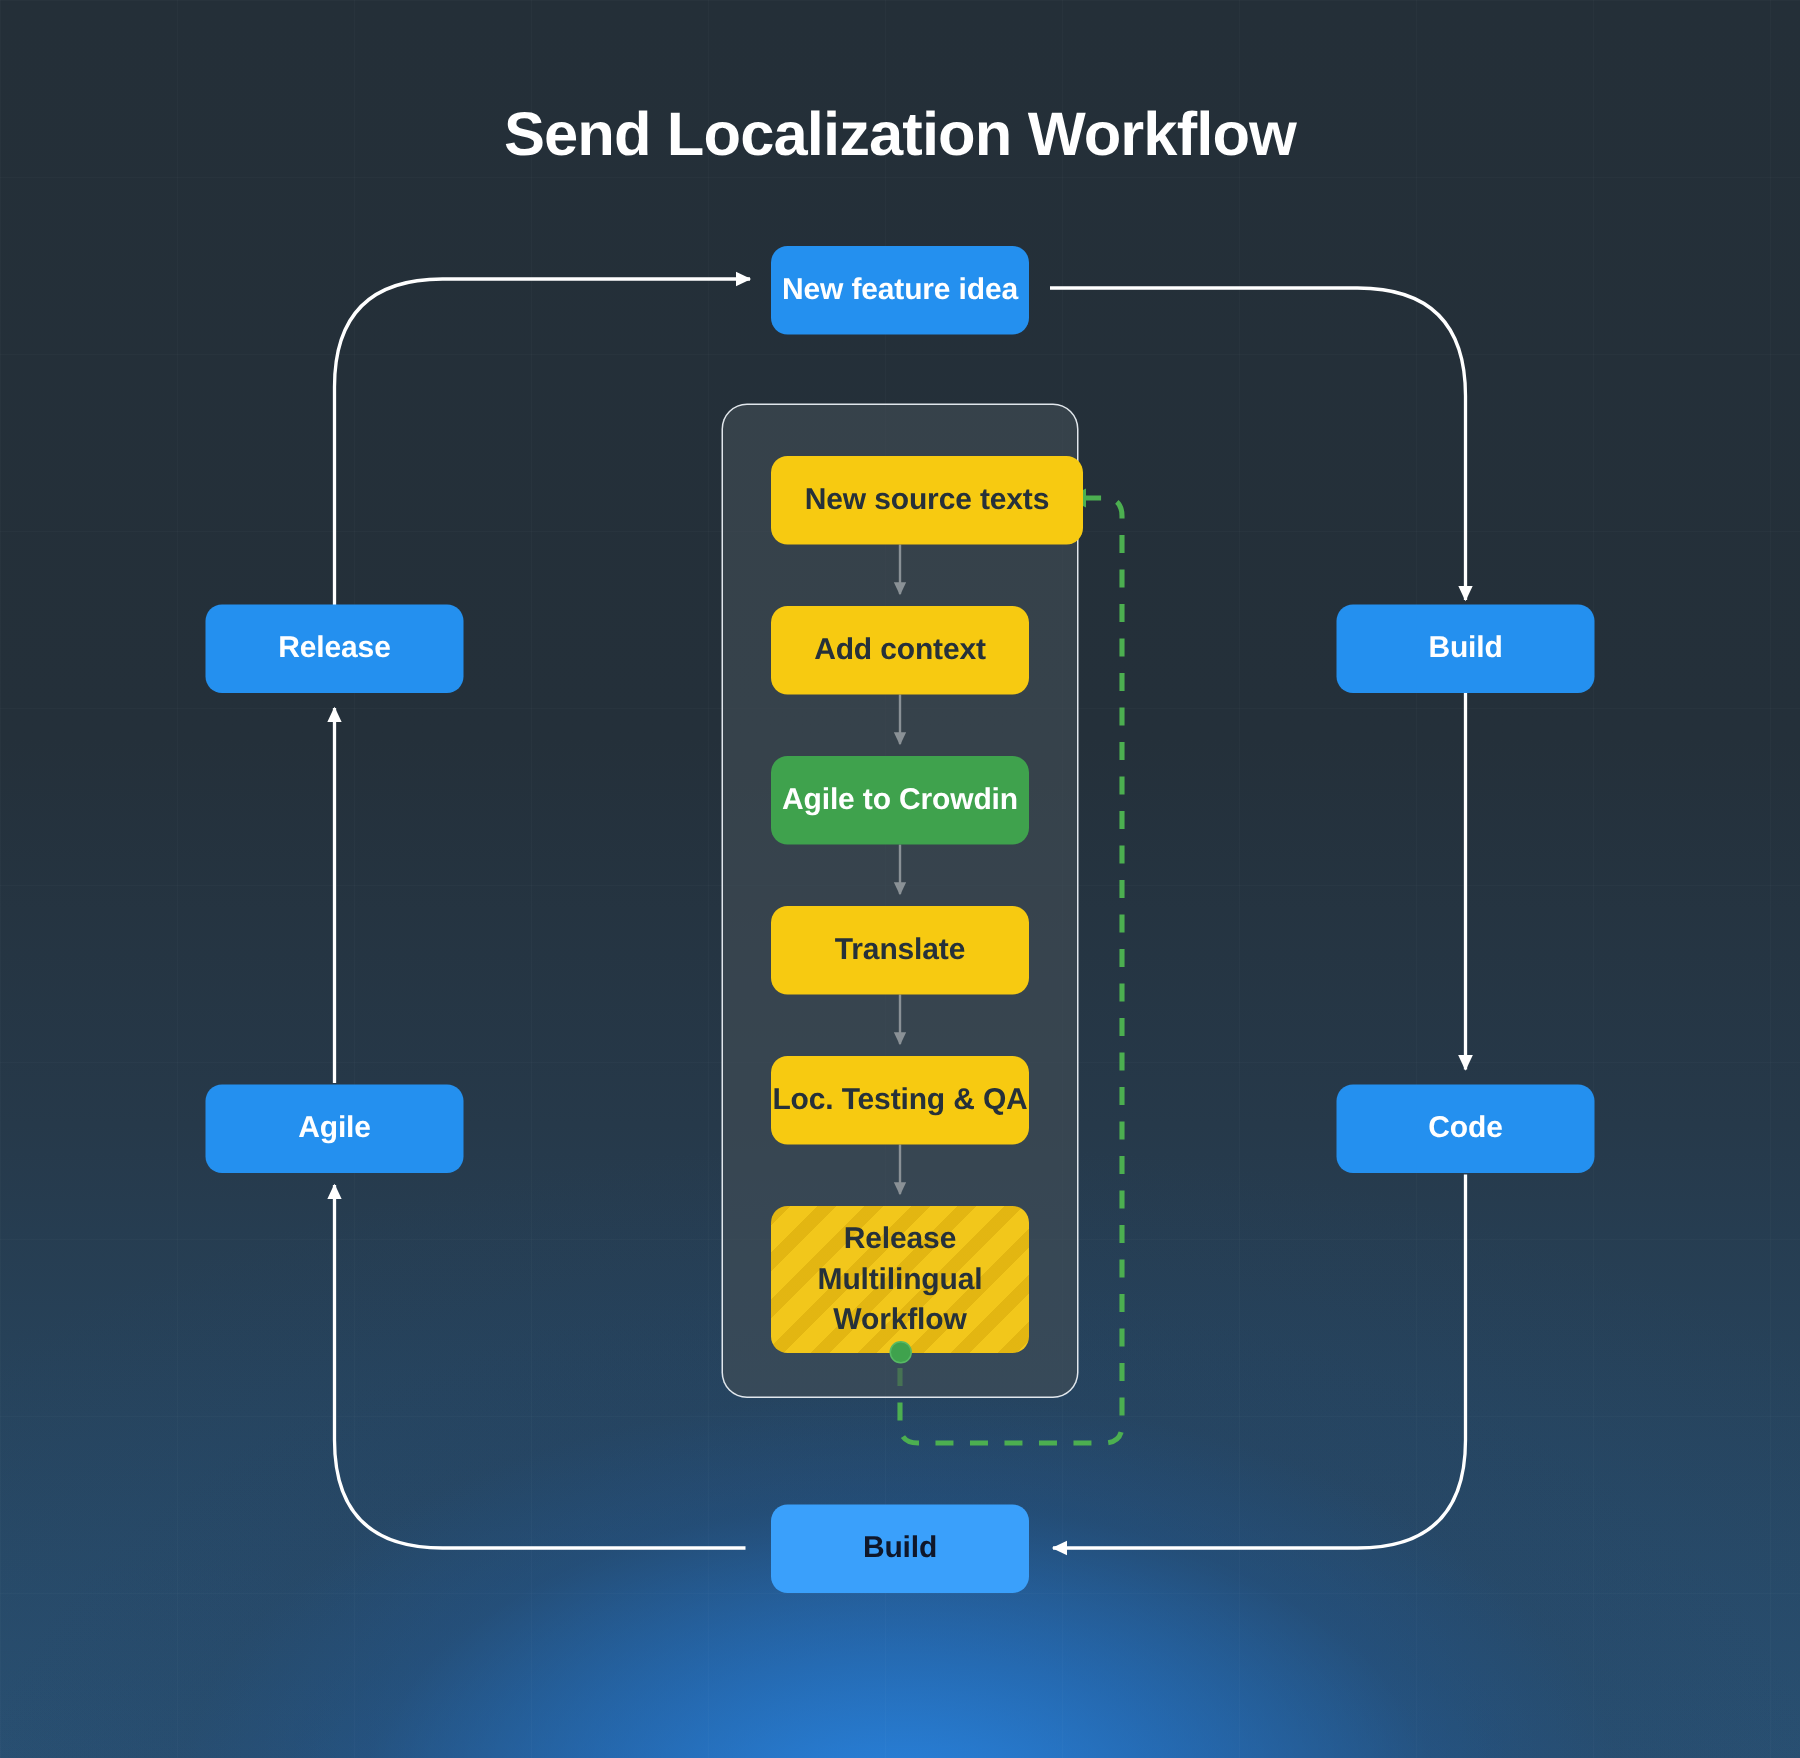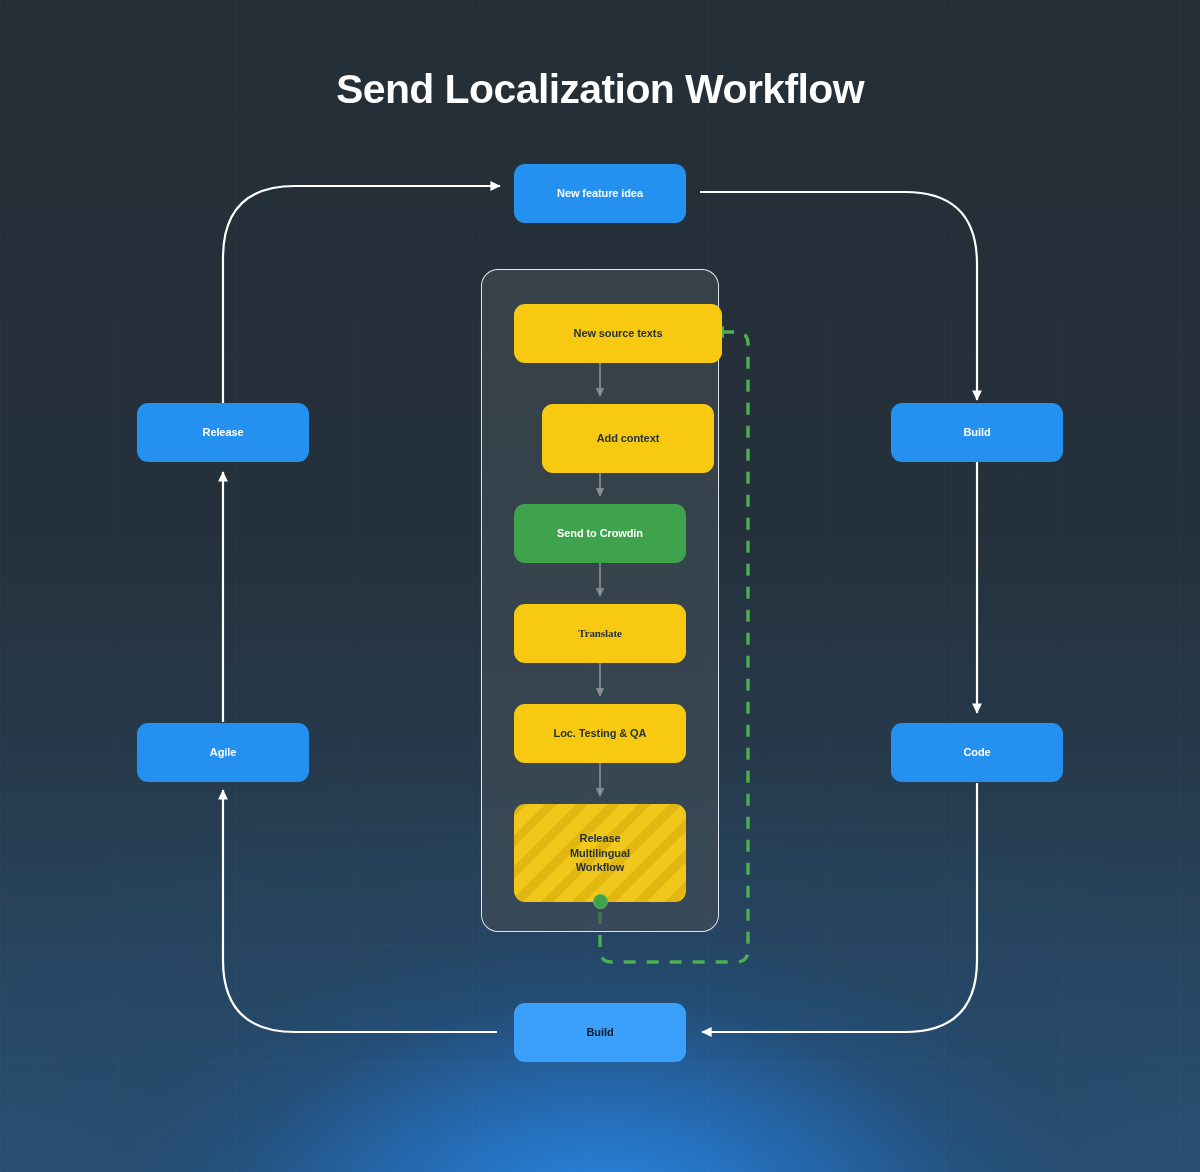--- a/index.html
+++ b/index.html
@@ -36,21 +36,21 @@
     -webkit-background-clip:text;background-clip:text;
     color:transparent;-webkit-text-fill-color:transparent;
     white-space:nowrap;
   }
 
   svg#links{position:absolute;left:0;top:0;width:1200px;height:1172px;pointer-events:none;}
 
   .node{
     position:absolute;display:flex;align-items:center;justify-content:center;
     border-radius:11px;text-align:center;line-height:1.22;
-    font-size:11px;font-weight:600;letter-spacing:-0.1px;
+    font-size:20px;font-weight:600;letter-spacing:-0.1px;
     box-sizing:border-box;
   }
   .blue{background:#2490ef;color:#ffffff;}
   .blue-bright{background:#3aa0fb;color:#0f172a;}
   .yellow{background:#f7ca11;color:#26313a;}
   .green{background:#3fa24d;color:#ffffff;}
   .hatch{
     background-color:#f2c71b;
     background-image:repeating-linear-gradient(135deg,
        rgba(214,168,10,0.55) 0px, rgba(214,168,10,0.55) 9px,
@@ -143,29 +143,29 @@
   </div>
 
   <div class="node blue" style="left:137px;top:403px;width:172px;height:59px;">
     <span class="lbl">Release</span>
   </div>
 
   <div class="node yellow" style="left:514px;top:304px;width:208px;height:59px;">
     <span class="lbl">New source texts</span>
   </div>
 
-  <div class="node yellow" style="left:514px;top:404px;width:172px;height:69px;margin-left:28px;">
+  <div class="node yellow" style="left:514px;top:404px;width:172px;height:59px;">
     <span class="lbl">Add context</span>
   </div>
 
   <div class="node green" style="left:514px;top:504px;width:172px;height:59px;">
-    <span class="lbl">Send to Crowdin</span>
+    <span class="lbl">Agile to Crowdin</span>
   </div>
 
-  <div class="node yellow" style="left:514px;top:604px;width:172px;height:59px;font-family:Liberation Serif, serif;">
+  <div class="node yellow" style="left:514px;top:604px;width:172px;height:59px;">
     <span class="lbl">Translate</span>
   </div>
 
   <div class="node yellow" style="left:514px;top:704px;width:172px;height:59px;">
     <span class="lbl">Loc. Testing &amp; QA</span>
   </div>
 
   <div class="node hatch" style="left:514px;top:804px;width:172px;height:98px;">
     <span class="lbl">
         <div>Release</div>

